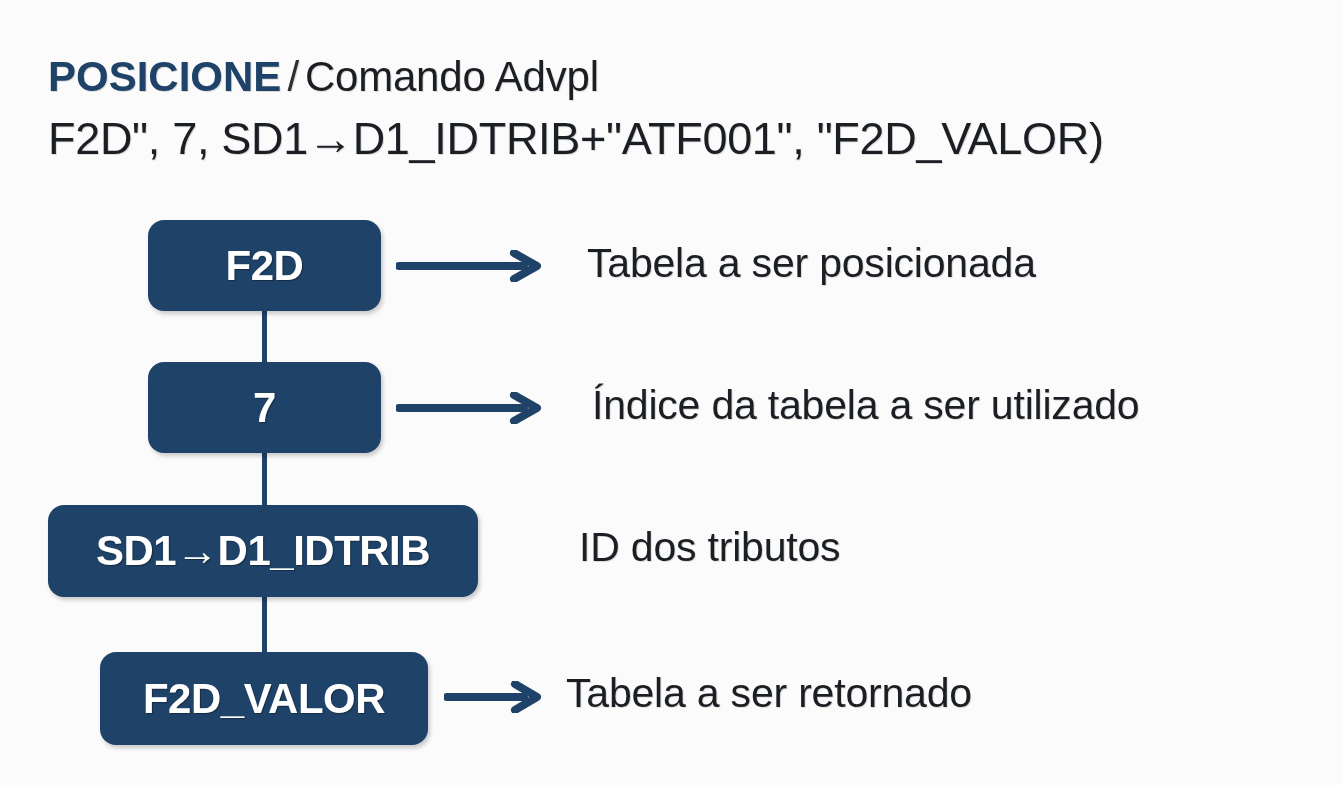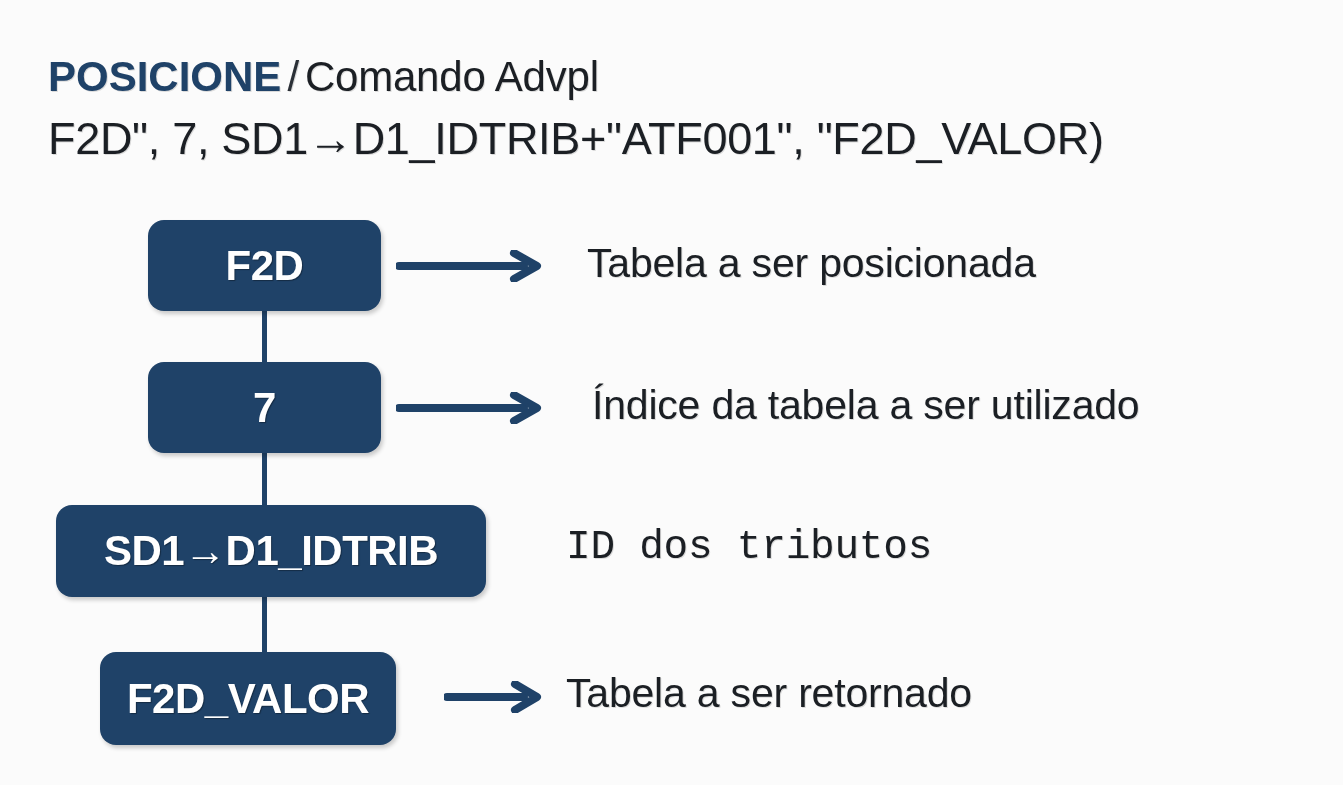--- a/index.html
+++ b/index.html
@@ -94,34 +94,34 @@
     line-height: 1;
     color: #1b1f24;
     white-space: nowrap;
     letter-spacing: -0.2px;
     text-shadow: 1px 1px 0 rgba(0,0,0,0.13);
   }
 
   
   #node-1 { left: 148px; top: 220px; width: 233px; height: 91px; }
   #node-2 { left: 148px; top: 362px; width: 233px; height: 91px; }
-  #node-3 { left: 56px;  top: 505px; width: 430px; height: 92px; }
-  #node-4 { left: 100px; top: 652px; width: 296px; height: 93px; }
+  #node-3 { left: 48px;  top: 505px; width: 430px; height: 92px; }
+  #node-4 { left: 100px; top: 652px; width: 328px; height: 93px; }
 
   #conn-1 { left: 262px; top: 308px; height: 58px; }
   #conn-2 { left: 262px; top: 450px; height: 58px; }
   #conn-3 { left: 262px; top: 594px; height: 61px; }
 
   #arrow-1 { left: 396px; top: 250px; width: 148px; }
   #arrow-2 { left: 396px; top: 392px; width: 148px; }
   #arrow-4 { left: 444px; top: 681px; width: 100px; }
 
   #desc-1 { left: 587px; top: 243px; }
   #desc-2 { left: 592px; top: 385px; }
-  #desc-3 { left: 566px; top: 527px; font-family: Liberation Mono, monospace; }
+  #desc-3 { left: 579px; top: 527px; }
   #desc-4 { left: 566px; top: 673px; }
 </style>
 </head>
 <body>
 
 <div id="canvas">
 
   <div id="header">
     <div class="title-line"><span class="title-strong">POSICIONE</span><span class="title-sep">/</span><span>Comando Advpl</span></div>
     <div class="code-line">F2D", 7, SD1→D1_IDTRIB+"ATF001", "F2D_VALOR)</div>

